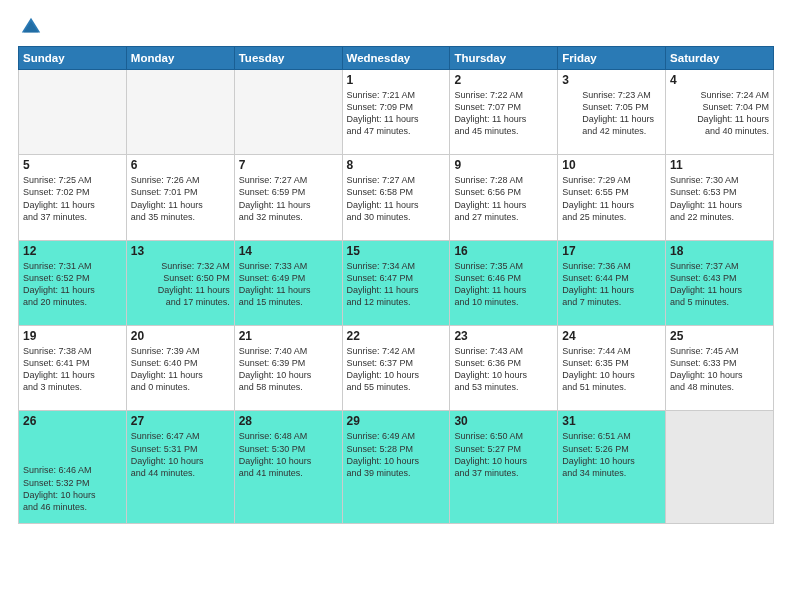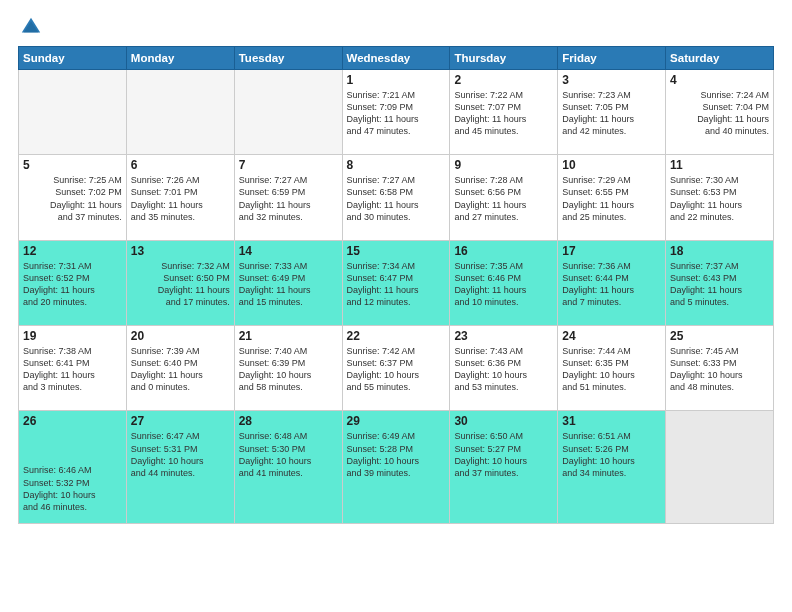--- a/index.html
+++ b/index.html
@@ -155,37 +155,37 @@
           </td>
           <td>
             <div class="cell-day">2</div>
             <div class="cell-info" style="white-space: pre-line;">Sunrise: 7:22 AM
 Sunset: 7:07 PM
 Daylight: 11 hours
 and 45 minutes.</div>
           </td>
           <td>
             <div class="cell-day">3</div>
-            <div class="cell-info" style="white-space: pre-line;">Sunrise: 7:23 AM
+            <div class="cell-info" style="white-space: pre-line; margin-left: 20px;">Sunrise: 7:23 AM
 Sunset: 7:05 PM
 Daylight: 11 hours
 and 42 minutes.</div>
           </td>
           <td>
             <div class="cell-day">4</div>
             <div class="cell-info" style="white-space: pre-line; text-align: right;">Sunrise: 7:24 AM
 Sunset: 7:04 PM
 Daylight: 11 hours
 and 40 minutes.</div>
           </td>
         </tr>
         <tr>
           <td>
             <div class="cell-day">5</div>
-            <div class="cell-info" style="white-space: pre-line; text-align: right;">Sunrise: 7:25 AM
+            <div class="cell-info" style="white-space: pre-line;">Sunrise: 7:25 AM
 Sunset: 7:02 PM
 Daylight: 11 hours
 and 37 minutes.</div>
           </td>
           <td>
             <div class="cell-day">6</div>
             <div class="cell-info" style="white-space: pre-line;">Sunrise: 7:26 AM
 Sunset: 7:01 PM
 Daylight: 11 hours
 and 35 minutes.</div>

